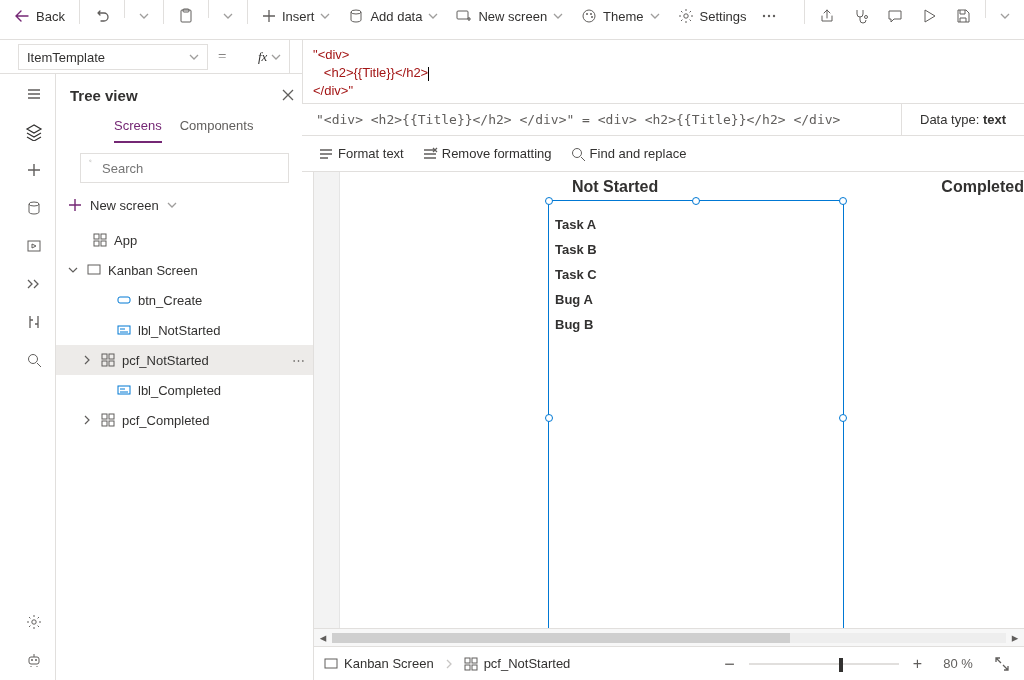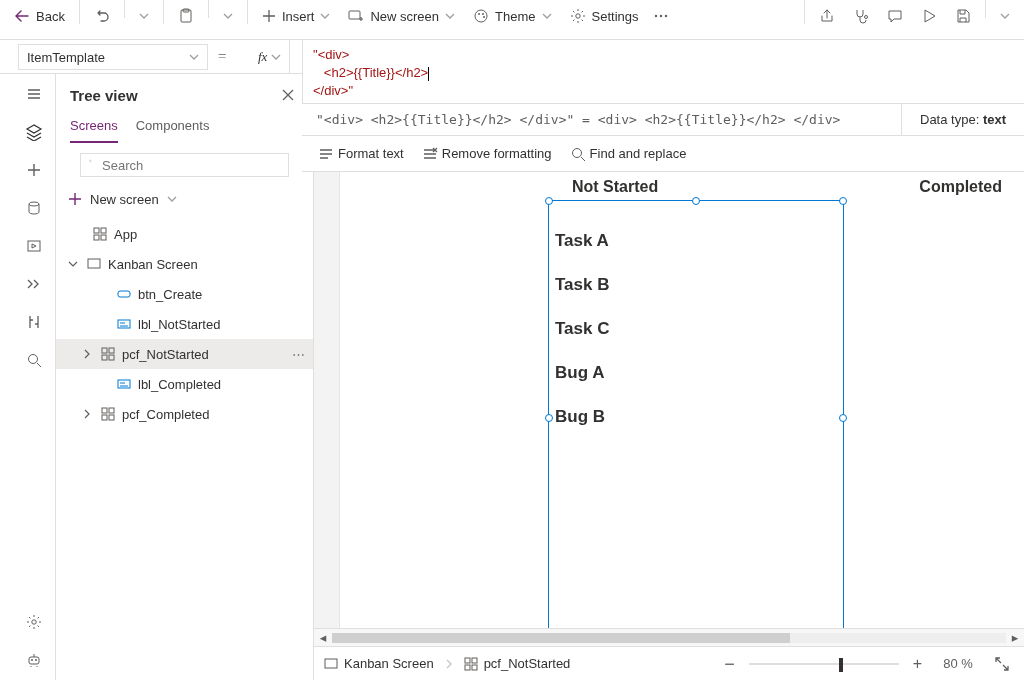--- a/index.html
+++ b/index.html
@@ -54,49 +54,49 @@
   .rail .ic{width:20px;height:20px;display:flex;align-items:center;justify-content:center;cursor:pointer;color:var(--muted);}
   .rail .fill{flex:1}
   .rail .active{color:var(--text);}
 
   
   .tree{width:258px;border-right:1px solid var(--border);display:flex;flex-direction:column;}
   .tree-head{display:flex;align-items:center;justify-content:space-between;padding:10px 14px 4px;}
   .tree-head h3{margin:0;font-size:15px;font-weight:600;}
   .tree-tabs{display:flex;gap:18px;padding:0 14px;}
   .tree-tab{padding:8px 0;color:var(--muted);cursor:pointer;border-bottom:2px solid transparent;}
-  .tree-tab.active{color:var(--accent);border-bottom-color:var(--accent);}
-  .tree-search{margin:10px 24px 6px;height:24px;border:1px solid var(--border);display:flex;padding:0 8px;gap:8px;color:var(--muted);}
+  .tree-tab.active{color:var(--accent);border-bottom-color:var(--accent);margin-left:44px;}
+  .tree-search{margin:10px 24px 6px;height:30px;border:1px solid var(--border);display:flex;padding:0 8px;gap:8px;color:var(--muted);}
   .tree-search input{border:none;outline:none;flex:1;font-size:13px;}
   .tree-newscreen{margin:2px 12px 6px;height:28px;display:flex;align-items:center;gap:8px;color:var(--accent);cursor:pointer;}
   .tree-list{flex:1;overflow:auto;}
   .node{display:flex;align-items:center;height:30px;padding-right:8px;cursor:pointer;gap:6px;}
   .node.sel{background:var(--sel);}
   .node .pad{display:inline-block;}
   .node .exp{width:14px;display:flex;justify-content:center;color:var(--muted);}
   .node .ic{width:16px;height:16px;display:flex;align-items:center;justify-content:center;color:var(--muted);}
   .node .lbl{flex:1;white-space:nowrap;overflow:hidden;text-overflow:ellipsis;}
   .node .more{opacity:0;color:var(--muted);}
   .node.sel .more{opacity:1;}
 
   
   .main{flex:1;display:flex;flex-direction:column;min-width:0;}
   .canvas-wrap{flex:1;background:var(--canvas-bg);position:relative;overflow:hidden;}
   .canvas{position:absolute;left:26px;top:0;right:0;bottom:18px;background:#fff;box-shadow:0 0 0 1px #e5e5e5;}
   .kanban{position:absolute;inset:0;}
   .col-title{position:absolute;top:6px;font-weight:700;font-size:16px;}
   .col-title.ns{left:232px;}
-  .col-title.cp{right:22px;}
+  .col-title.cp{right:0;}
   .sel-box{position:absolute;left:208px;top:28px;width:296px;height:436px;border:1px solid var(--blue);}
   .handle{position:absolute;width:8px;height:8px;background:#fff;border:1px solid var(--blue);border-radius:50%;}
   .h-tl{left:-4px;top:-4px}.h-tr{right:-4px;top:-4px}.h-bl{left:-4px;bottom:-4px}.h-br{right:-4px;bottom:-4px}
   .h-tm{left:calc(50% - 4px);top:-4px}.h-bm{left:calc(50% - 4px);bottom:-4px}
   .h-ml{left:-4px;top:calc(50% - 4px)}.h-mr{right:-4px;top:calc(50% - 4px)}
   .tasks{position:absolute;left:6px;top:16px;display:flex;flex-direction:column;gap:10px;}
-  .tasks div{font-weight:700;font-size:17px;margin-top:14px;}
+  .tasks div{font-weight:700;font-size:13px;}
   .hscroll{position:absolute;left:0;right:0;bottom:0;height:18px;background:#f7f7f7;border-top:1px solid var(--border);display:flex;align-items:center;}
   .hscroll .arrow{width:18px;text-align:center;color:var(--muted);cursor:pointer;}
   .hscroll .track{flex:1;height:10px;background:#eee;position:relative;}
   .hscroll .thumb{position:absolute;left:0;top:0;bottom:0;width:68%;background:#cfcfcf;}
 
   
   .footer{height:34px;border-top:1px solid var(--border);display:flex;align-items:center;padding:0 10px;gap:10px;}
   .crumb{display:flex;align-items:center;gap:6px;color:var(--muted);cursor:pointer;}
   .crumb.active{color:var(--text);}
   .footer .spacer{flex:1}
@@ -145,20 +145,30 @@
       <svg class="chev" width="10" height="10" viewBox="0 0 10 10">
         <path d="M1 3l4 4 4-4" stroke="#605e5c" stroke-width="1.3" fill="none"></path>
       </svg>
     </div>
   <div class="tb-sep"></div>
   <div class="tb-btn">
     <svg width="14" height="14" viewBox="0 0 14 14">
         <path d="M7 1v12M1 7h12" stroke="#605e5c" stroke-width="1.3"></path>
       </svg>
     <span>Insert</span>
+    <svg class="chev" width="10" height="10" viewBox="0 0 10 10">
+        <path d="M1 3l4 4 4-4" stroke="#605e5c" stroke-width="1.3" fill="none"></path>
+      </svg>
+  </div>
+  <div class="tb-btn">
+    <svg width="16" height="16" viewBox="0 0 16 16">
+        <ellipse cx="8" cy="4" rx="5" ry="2" stroke="#605e5c" fill="none"></ellipse>
+        <path d="M3 4v8c0 1.1 2.2 2 5 2s5-.9 5-2V4" stroke="#605e5c" fill="none"></path>
+      </svg>
+    <span>Add data</span>
     <svg class="chev" width="10" height="10" viewBox="0 0 10 10">
         <path d="M1 3l4 4 4-4" stroke="#605e5c" stroke-width="1.3" fill="none"></path>
       </svg>
   </div>
   <div class="tb-btn">
     <svg width="16" height="16" viewBox="0 0 16 16">
         <rect x="1" y="3" width="11" height="8" rx="1" stroke="#605e5c" fill="none"></rect>
         <path d="M13 9v4M11 11h4" stroke="#605e5c" stroke-width="1.2"></path>
       </svg>
     <span>New screen</span>

